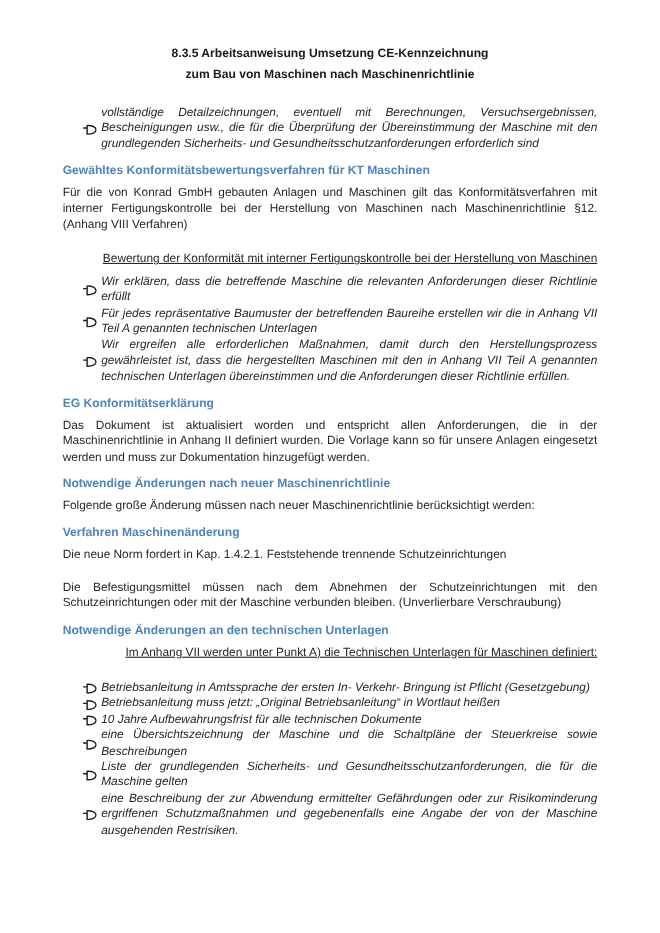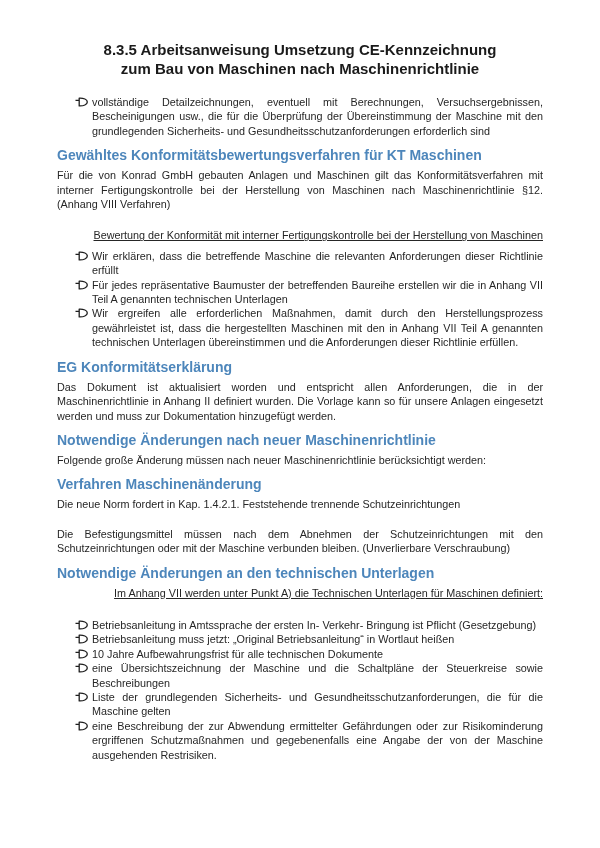--- a/index.html
+++ b/index.html
@@ -17,29 +17,29 @@
     padding: 40px 57px 30px 57px;
     font-family: "Liberation Sans", "DejaVu Sans", sans-serif;
     font-size: 10.8px;
     line-height: 14.4px;
     color: #262626;
     overflow: hidden;
   }
   .doc-title {
     text-align: center;
     font-weight: bold;
-    font-size: 15px;
+    font-size: 11px;
     line-height: 19px;
     color: #1a1a1a;
   }
   .title-block { margin-bottom: 17px; }
   .h2 {
     color: #4d86bb;
     font-weight: bold;
-    font-size: 14px;
+    font-size: 11px;
     line-height: 17px;
     margin: 7px 0 4px 0;
   }
   .para {
     margin: 0 0 9px 0;
     text-align: justify;
   }
   .para-left {
     margin: 0 0 9px 0;
     text-align: left;
@@ -47,22 +47,23 @@
   .underline-h {
     text-decoration: underline;
     margin: 17px 0 6px 0;
     text-align: right;
   }
   .spacer-s { height: 6px; }
   .spacer-m { height: 10px; }
   .list { margin: 2px 0 9px 0; }
   .li {
     display: flex;
-    align-items: flex-start;
+    align-items: center;
     padding-left: 18px;
+    font-style: italic;
   }
   .li-icon {
     flex: 0 0 auto;
     width: 13px;
     margin: 2px 4px 0 0;
     color: #1e1e1e;
   }
   .li-icon svg { display: block; }
   .li-text {
     flex: 1 1 auto;

